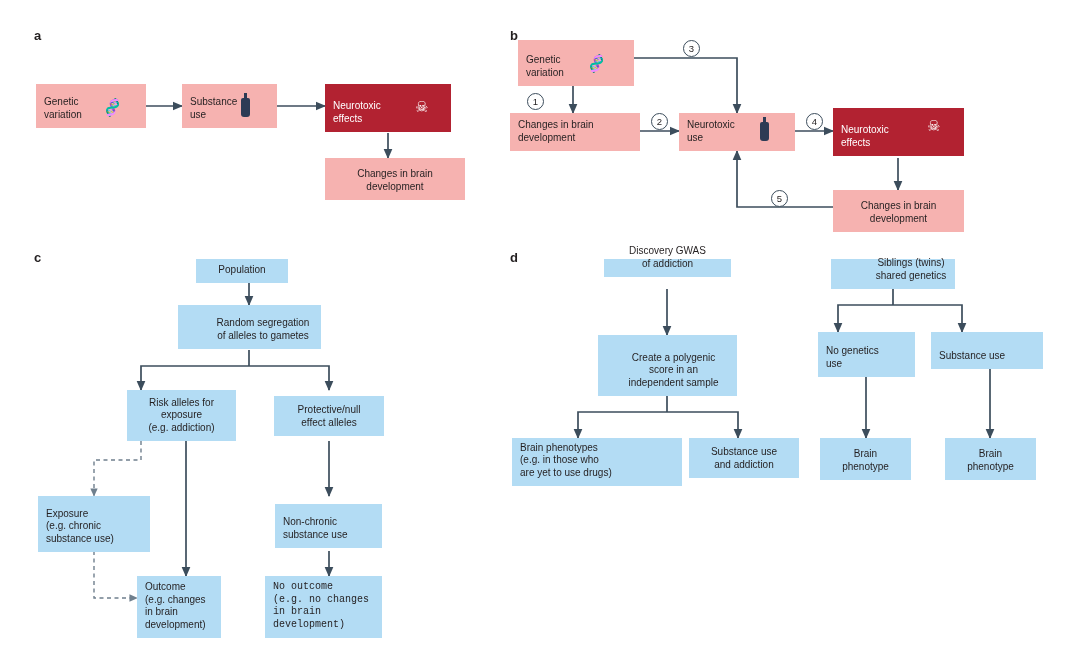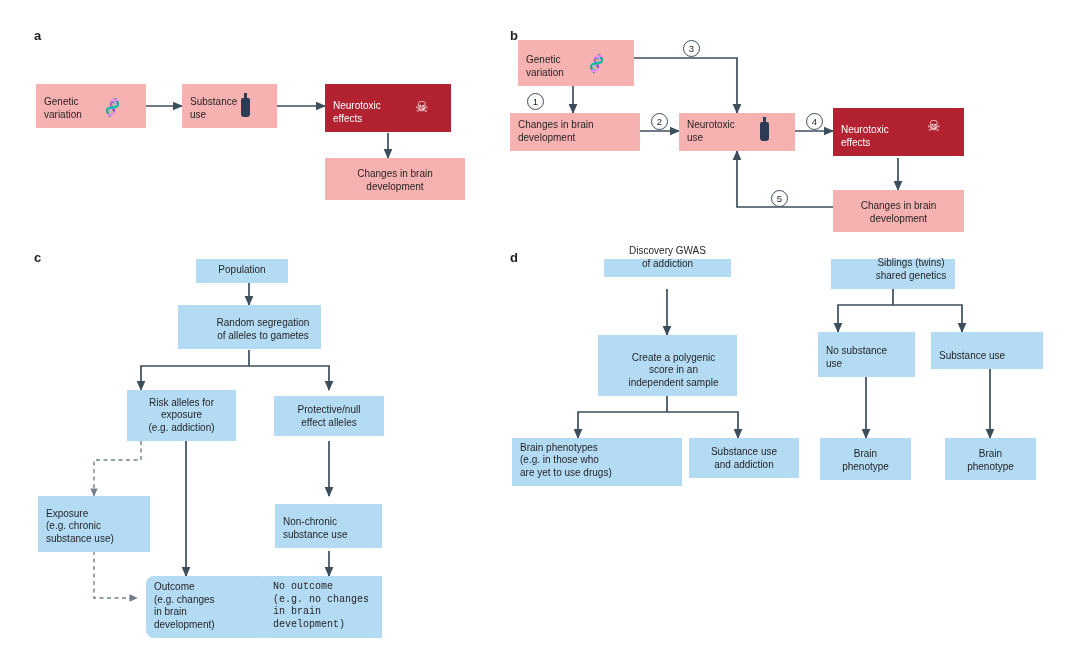--- a/index.html
+++ b/index.html
@@ -222,21 +222,21 @@
   <span class="txt" style="white-space:pre-line;">Exposure
 (e.g. chronic
 substance use)</span>
 </div>
 
 <div class="node blue" style="left:275px; top:504px; width:107px; height:44px;">
   <span class="txt" style="white-space:pre-line;">Non-chronic
 substance use</span>
 </div>
 
-<div class="node blue" style="left:146px; top:576px; width:124px; height:62px;border-radius:8px;">
+<div class="node blue" style="left:137px; top:576px; width:84px; height:62px;">
   <span class="txt" style="white-space:pre-line;">Outcome
 (e.g. changes
 in brain
 development)</span>
 </div>
 
 <div class="node blue" style="left:265px; top:576px; width:117px; height:62px;">
   <span class="txt" style="white-space:pre-line;font-family:Liberation Mono, monospace;">No outcome
 (e.g. no changes
 in brain
@@ -266,21 +266,21 @@
   <span class="txt" style="white-space:pre-line;">Substance use
 and addiction</span>
 </div>
 
 <div class="node blue center" style="left:831px; top:259px; width:124px; height:30px;padding-left:44px;">
   <span class="txt" style="white-space:pre-line;">Siblings (twins)
 shared genetics</span>
 </div>
 
 <div class="node blue" style="left:818px; top:332px; width:97px; height:45px;">
-  <span class="txt" style="white-space:pre-line;">No substance
+  <span class="txt" style="white-space:pre-line;">No genetics
 use</span>
 </div>
 
 <div class="node blue" style="left:931px; top:332px; width:112px; height:37px;">
   <span class="txt" style="white-space:pre-line;">Substance use</span>
 </div>
 
 <div class="node blue center" style="left:820px; top:438px; width:91px; height:42px;">
   <span class="txt" style="white-space:pre-line;">Brain
 phenotype</span>

